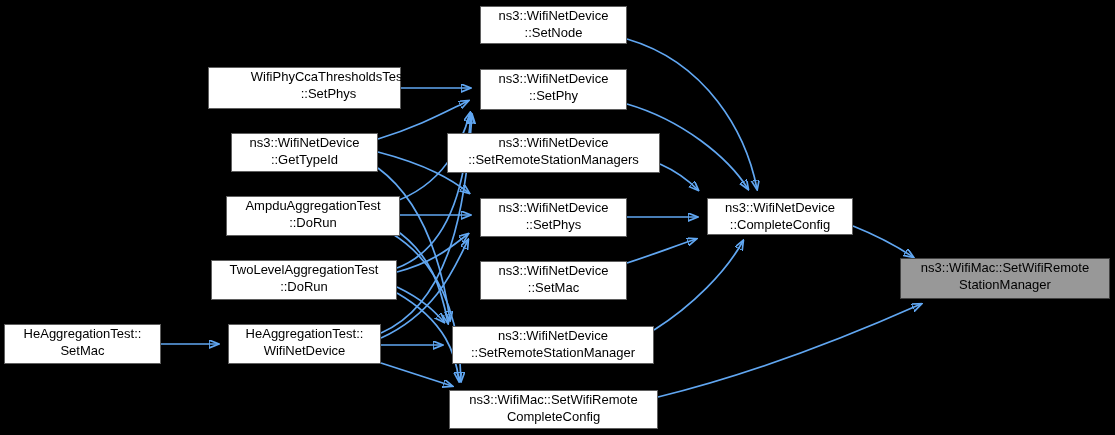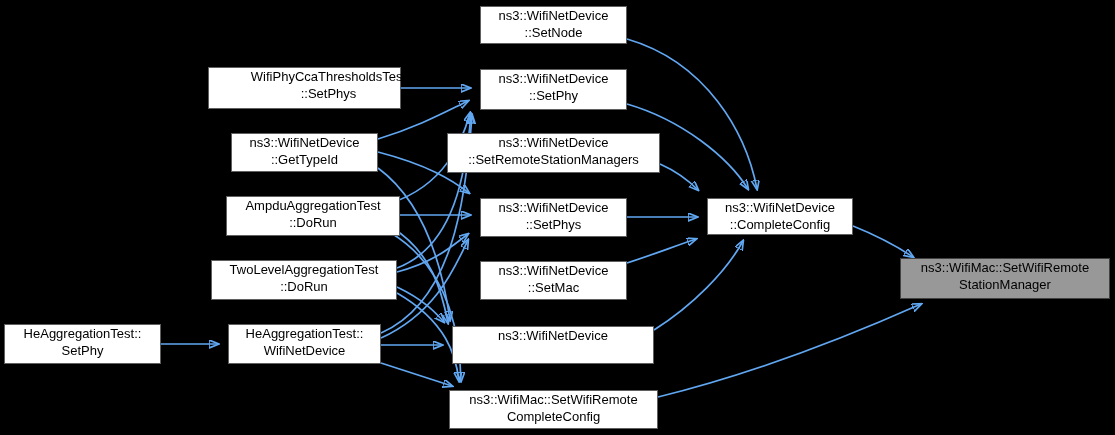--- a/index.html
+++ b/index.html
@@ -121,30 +121,31 @@
     <span>::SetMac</span>
   </div>
 
   <div class="node highlight" style="left:900px;top:258px;width:210px;height:41px;">
     <span>ns3::WifiMac::SetWifiRemote</span>
     <span>StationManager</span>
   </div>
 
   <div class="node" style="left:4px;top:324px;width:157px;height:40px;">
     <span>HeAggregationTest::</span>
-    <span>SetPhy</span>
+    <span>SetMac</span>
   </div>
 
   <div class="node" style="left:228px;top:324px;width:153px;height:40px;">
     <span>HeAggregationTest::</span>
     <span>WifiNetDevice</span>
   </div>
 
   <div class="node" style="left:452px;top:326px;width:202px;height:38px;">
     <span>ns3::WifiNetDevice</span>
+    <span>::SetRemoteStationManager</span>
   </div>
 
   <div class="node" style="left:449px;top:390px;width:209px;height:39px;">
     <span>ns3::WifiMac::SetWifiRemote</span>
     <span>CompleteConfig</span>
   </div>
 
 </div>
 
 </body></html>

